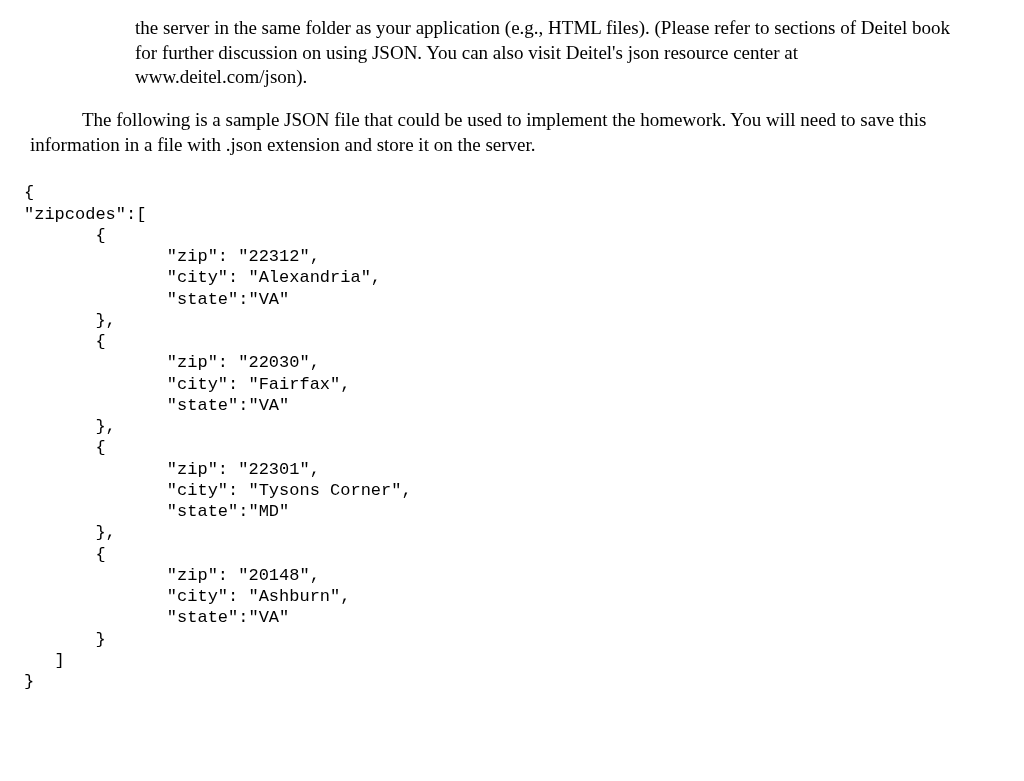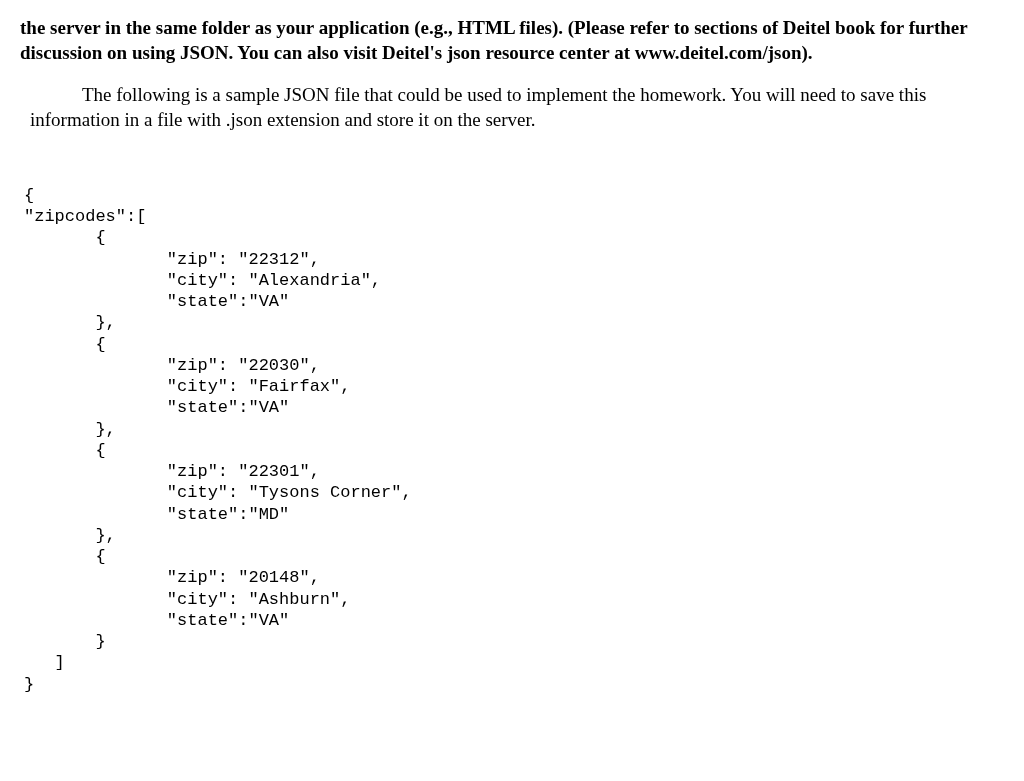--- a/index.html
+++ b/index.html
@@ -11,29 +11,29 @@
       font-family: "Times New Roman", Times, serif;
       font-size: 19px;
       background: #fff;
       color: #000;
       width: 1024px;
       height: 781px;
       padding: 16px 20px;
       line-height: 1.3;
     }
     .intro-para {
+      margin-left: 115px;
       margin-right: 30px;
       margin-bottom: 18px;
-      font-weight: bold;
     }
     .intro-para2 {
       margin-left: 10px;
       margin-right: 30px;
       text-indent: 52px;
-      margin-bottom: 52px;
+      margin-bottom: 25px;
     }
     .code-block {
       font-family: "Courier New", Courier, monospace;
       font-size: 17px;
       white-space: pre;
       line-height: 1.25;
       margin-left: 4px;
     }
   </style>
 </head>

